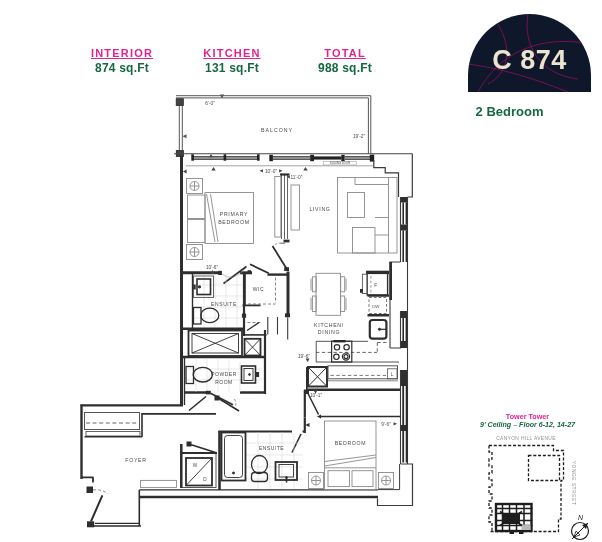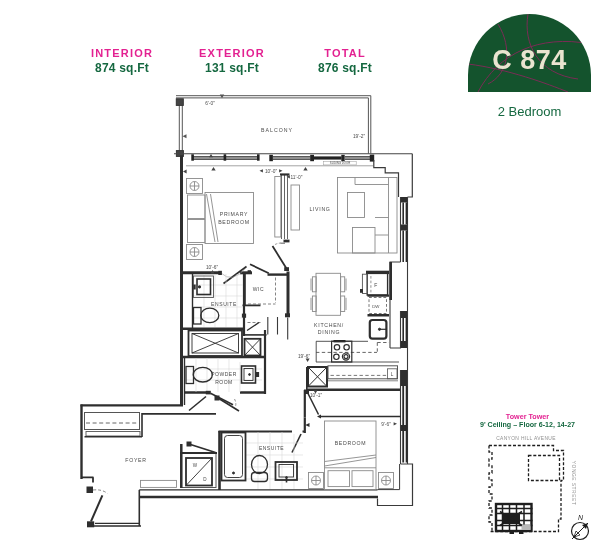--- a/index.html
+++ b/index.html
@@ -1,55 +1,55 @@
 <!DOCTYPE html>
 <html><head>
 <meta charset="utf-8">
 <style>
   html,body{margin:0;padding:0;background:#ffffff;}
   body{width:602px;height:542px;position:relative;font-family:"Liberation Sans",sans-serif;}
   .hdr{position:absolute;text-align:center;}
-  .hdr .t1{color:#e32191;font-weight:bold;font-size:11px;letter-spacing:1.2px;}
+  .hdr .t1{color:#e32191;font-weight:bold;font-size:11px;letter-spacing:1.2px;text-decoration:underline;}
   .hdr .t2{color:#156840;font-weight:bold;font-size:12px;margin-top:2px;letter-spacing:0.2px;}
 </style>
 </head>
 <body>
 
 <div class="hdr" style="left:62px;top:47px;width:120px;">
   <div class="t1">INTERIOR</div>
   <div class="t2">874 sq.Ft</div>
 </div>
 
 <div class="hdr" style="left:172px;top:47px;width:120px;">
-  <div class="t1">EXTERIOR</div>
+  <div class="t1">KITCHEN</div>
   <div class="t2">131 sq.Ft</div>
 </div>
 
 <div class="hdr" style="left:285px;top:47px;width:120px;">
   <div class="t1">TOTAL</div>
-  <div class="t2">876 sq.Ft</div>
+  <div class="t2">988 sq.Ft</div>
 </div>
 
-<div style="position:absolute;left:468px;top:14px;width:123px;height:78px;background:#14532d;border-radius:61.5px 61.5px 0 0;overflow:hidden;">
+<div style="position:absolute;left:468px;top:14px;width:123px;height:78px;background:#0f172a;border-radius:61.5px 61.5px 0 0;overflow:hidden;">
   <svg width="123" height="78" viewBox="0 0 123 78" style="position:absolute;left:0;top:0;">
     <g stroke="#cf0d78" stroke-width="1" fill="none" opacity="0.55">
       <path d="M 10,78 C 30,40 70,20 123,30"></path>
       <path d="M 0,50 C 40,55 80,70 100,78"></path>
       <path d="M 60,0 C 55,30 70,60 110,65"></path>
       <path d="M 30,10 C 45,35 40,60 20,70"></path>
     </g>
   </svg>
   <div style="position:absolute;left:0;top:33px;width:123px;text-align:center;color:#eae4d0;font-size:27px;font-weight:bold;line-height:1;letter-spacing:0.5px;">C 874</div>
 </div>
 
-<div style="position:absolute;left:468px;top:104px;width:123px;text-align:center;color:#156840;font-weight:normal;font-size:13px;">2 Bedroom</div>
+<div style="position:absolute;left:448px;top:104px;width:123px;text-align:center;color:#156840;font-weight:bold;font-size:13px;">2 Bedroom</div>
 
 <div style="position:absolute;left:455px;top:411.5px;width:145px;text-align:center;color:#e32191;font-weight:bold;font-size:7.2px;">Tower Tower</div>
 
-<div style="position:absolute;left:455px;top:421px;width:145px;text-align:center;color:#156840;font-weight:bold;font-size:7.1px;">9' Ceiling – Floor 6-12, 14-27</div>
+<div style="position:absolute;left:455px;top:421px;width:145px;text-align:center;color:#156840;font-weight:bold;font-size:7.1px;font-style:italic;">9' Ceiling – Floor 6-12, 14-27</div>
 
 <svg id="plan" width="602" height="542" viewBox="0 0 602 542" style="position:absolute;left:0;top:0;" fill="none" stroke-linecap="butt">
 
 <g stroke="#555" stroke-width="1">
   <path d="M176 95.7 H370.8 V153.5 M176 97.9 H368.4 M368.4 97.9 V153.5"></path>
   <path d="M179.3 105.2 V150.8 M182.3 105.2 V150.8"></path>
   <rect x="176.3" y="98.8" width="7" height="6.6" fill="#444" stroke="#333"></rect>
   <rect x="176.4" y="150.6" width="7" height="5.8" fill="#444" stroke="#333"></rect>
   <path d="M186.5 134.2 l-4 2 4 2 z" fill="#555" stroke="none"></path>
   <path d="M222 98.2 l-2.2 -3.6 h4.4 z" fill="#555" stroke="none"></path>

